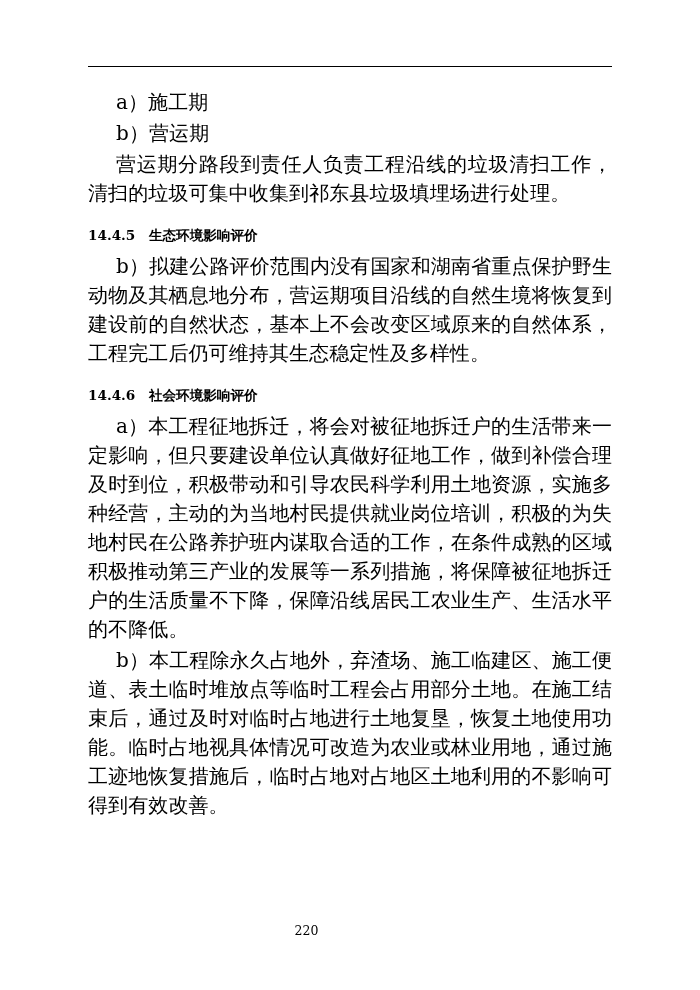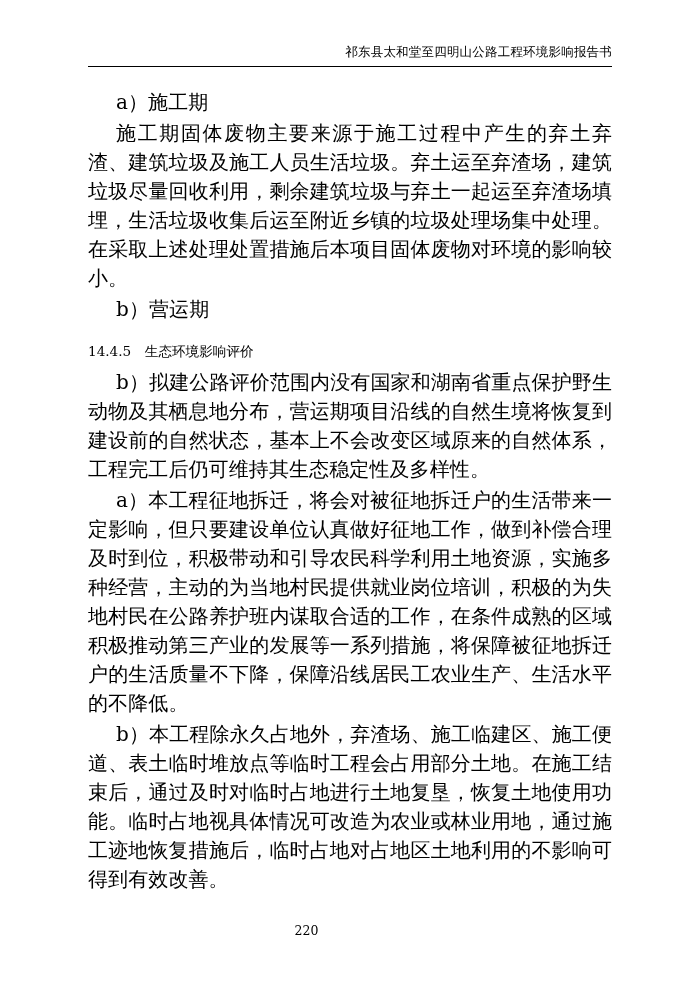--- a/index.html
+++ b/index.html
@@ -54,53 +54,51 @@
     text-align: justify;
     text-justify: inter-ideograph;
     letter-spacing: 0.1px;
   }
   p.indent {
     text-indent: 28px;
   }
   h3.section {
     margin: 13px 0 2px 0;
     font-size: 13.6px;
-    font-weight: normal;
+    font-weight: bold;
     line-height: 29px;
     text-align: left;
   }
   .footer {
     position: absolute;
     bottom: 52px;
     left: 0;
     width: 613px;
     text-align: center;
     font-size: 12.5px;
   }
 </style>
 </head>
 <body>
 
 <div class="page">
 
-  <div class="header">
-    <span>祁东县太和堂至四明山公路工程环境影响报告书</span>
-  </div>
   <div class="header-rule"></div>
 
   <div class="content">
 
     <p class="indent">a）施工期</p>
-    <p class="indent">施工期固体废物主要来源于施工过程中产生的弃土弃渣、建筑垃圾及施工人员生活垃圾。弃土运至弃渣场，建筑垃圾尽量回收利用，剩余建筑垃圾与弃土一起运至弃渣场填埋，生活垃圾收集后运至附近乡镇的垃圾处理场集中处理。在采取上述处理处置措施后本项目固体废物对环境的影响较小。</p>
 
     <p class="indent">b）营运期</p>
+    <p class="indent">营运期分路段到责任人负责工程沿线的垃圾清扫工作，清扫的垃圾可集中收集到祁东县垃圾填埋场进行处理。</p>
 
     <h3 class="section">14.4.5　生态环境影响评价</h3>
     <p class="indent">b）拟建公路评价范围内没有国家和湖南省重点保护野生动物及其栖息地分布，营运期项目沿线的自然生境将恢复到建设前的自然状态，基本上不会改变区域原来的自然体系，工程完工后仍可维持其生态稳定性及多样性。</p>
 
+    <h3 class="section">14.4.6　社会环境影响评价</h3>
     <p class="indent">a）本工程征地拆迁，将会对被征地拆迁户的生活带来一定影响，但只要建设单位认真做好征地工作，做到补偿合理及时到位，积极带动和引导农民科学利用土地资源，实施多种经营，主动的为当地村民提供就业岗位培训，积极的为失地村民在公路养护班内谋取合适的工作，在条件成熟的区域积极推动第三产业的发展等一系列措施，将保障被征地拆迁户的生活质量不下降，保障沿线居民工农业生产、生活水平的不降低。</p>
     <p class="indent">b）本工程除永久占地外，弃渣场、施工临建区、施工便道、表土临时堆放点等临时工程会占用部分土地。在施工结束后，通过及时对临时占地进行土地复垦，恢复土地使用功能。临时占地视具体情况可改造为农业或林业用地，通过施工迹地恢复措施后，临时占地对占地区土地利用的不影响可得到有效改善。</p>
 
   </div>
 
   <div class="footer">
     <span>220</span>
   </div>
 
 </div>

